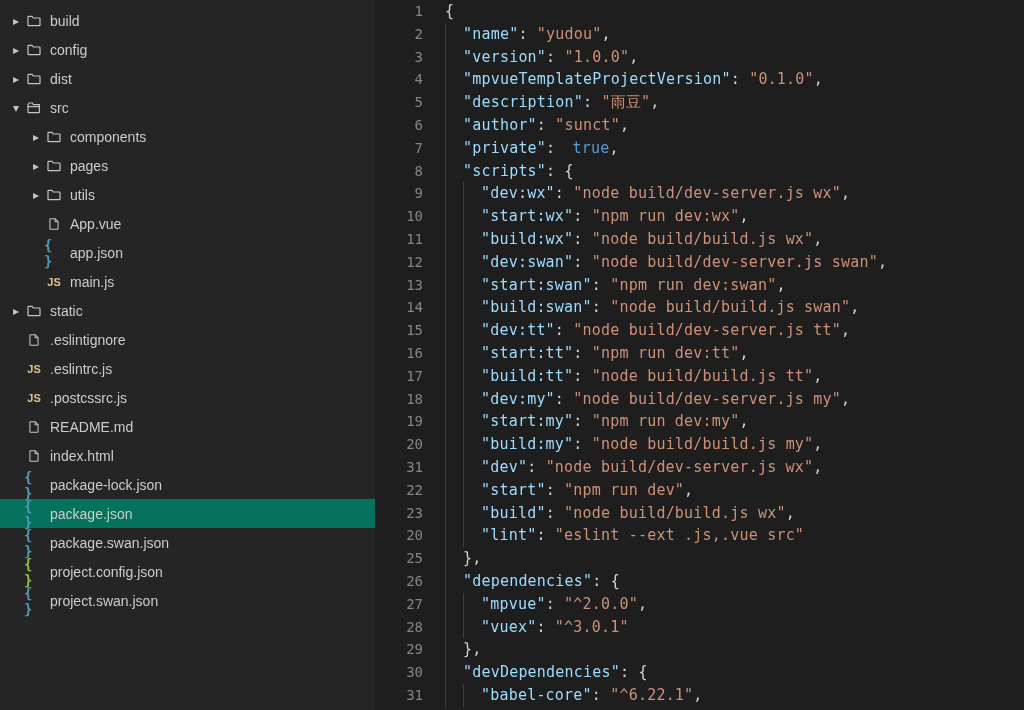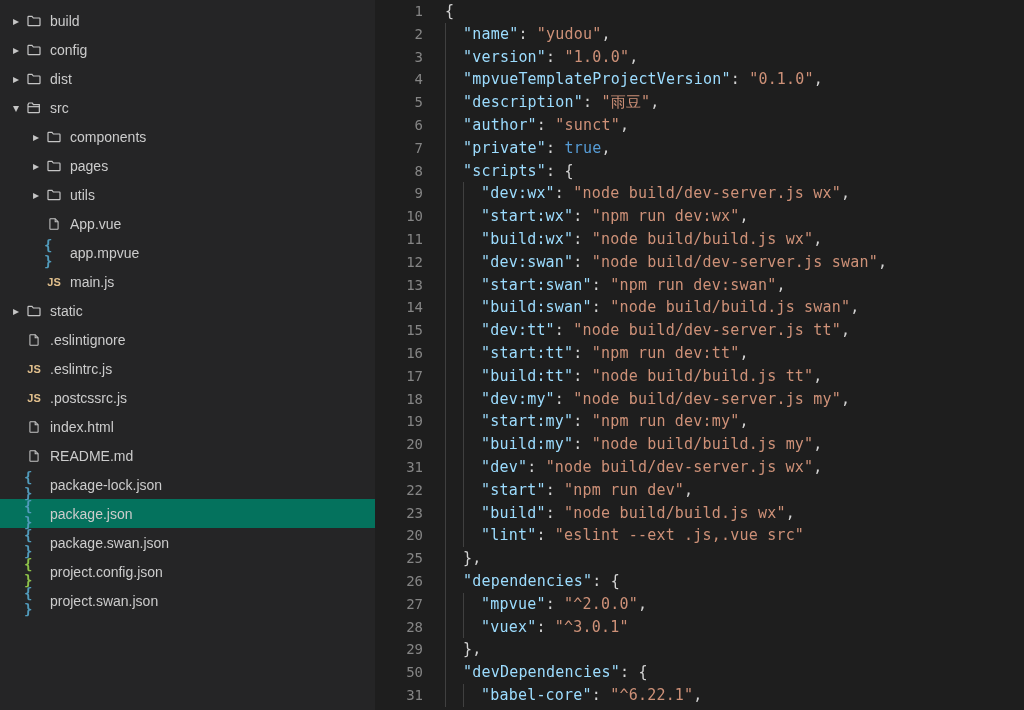--- a/index.html
+++ b/index.html
@@ -79,21 +79,21 @@
   padding-top: 0;
   white-space: pre;
   line-height: 22.8px;
   font-size: 15px;
   letter-spacing: 0.2px;
 }
 .code .line { height: 22.8px; display:flex; align-items:center;}
 .key { color: #9cdcfe; }
 .str { color: #ce9178; }
 .punc { color: #d4d4d4; }
-.kw { color: #569cd6; }
+.kw { color: #569cd6; margin-left: 8px; }
 </style>
 </head>
 <body>
 
 <div class="sidebar" id="sidebar">
     <div class="tree-item indent-0">
       <span class="chevron">▸</span>
       <span class="icon icon-folder">
         <svg viewBox="0 0 24 24" fill="none" stroke="#c5c5c5" stroke-width="1.8">
           <path d="M3 6a1 1 0 0 1 1-1h5l2 2.5h9a1 1 0 0 1 1 1V18a1 1 0 0 1-1 1H4a1 1 0 0 1-1-1V6z"></path>
@@ -164,21 +164,21 @@
           <path d="M14 3v5h5"></path>
         </svg>
       </span>
       <span class="label">App.vue</span>
     </div>
     <div class="tree-item indent-1">
       <span class="chevron"></span>
       <span class="icon">
         <span class="icon-json-blue">{ }</span>
       </span>
-      <span class="label">app.mpvue</span>
+      <span class="label">app.json</span>
     </div>
     <div class="tree-item indent-1">
       <span class="chevron"></span>
       <span class="icon">
         <span class="icon-js">JS</span>
       </span>
       <span class="label">main.js</span>
     </div>
     <div class="tree-item indent-0">
       <span class="chevron">▸</span>
@@ -214,31 +214,31 @@
       <span class="label">.postcssrc.js</span>
     </div>
     <div class="tree-item indent-0">
       <span class="chevron"></span>
       <span class="icon icon-file">
         <svg viewBox="0 0 24 24" fill="none" stroke="#c5c5c5" stroke-width="1.8">
           <path d="M14 3H6a1 1 0 0 0-1 1v16a1 1 0 0 0 1 1h12a1 1 0 0 0 1-1V8l-5-5z"></path>
           <path d="M14 3v5h5"></path>
         </svg>
       </span>
-      <span class="label">index.html</span>
+      <span class="label">README.md</span>
     </div>
     <div class="tree-item indent-0">
       <span class="chevron"></span>
       <span class="icon icon-file">
         <svg viewBox="0 0 24 24" fill="none" stroke="#c5c5c5" stroke-width="1.8">
           <path d="M14 3H6a1 1 0 0 0-1 1v16a1 1 0 0 0 1 1h12a1 1 0 0 0 1-1V8l-5-5z"></path>
           <path d="M14 3v5h5"></path>
         </svg>
       </span>
-      <span class="label">README.md</span>
+      <span class="label">index.html</span>
     </div>
     <div class="tree-item indent-0">
       <span class="chevron"></span>
       <span class="icon">
         <span class="icon-json-blue">{ }</span>
       </span>
       <span class="label">package-lock.json</span>
     </div>
     <div class="tree-item indent-0 selected">
       <span class="chevron"></span>
@@ -294,17 +294,17 @@
       <div class="ln">20</div>
       <div class="ln">31</div>
       <div class="ln">22</div>
       <div class="ln">23</div>
       <div class="ln">20</div>
       <div class="ln">25</div>
       <div class="ln">26</div>
       <div class="ln">27</div>
       <div class="ln">28</div>
       <div class="ln">29</div>
-      <div class="ln">50</div>
+      <div class="ln">30</div>
       <div class="ln">31</div>
     </div>
   <div class="code" id="code"><div class="line"><span class="punc">{</span></div><div class="line"><span style="display: inline-block; width: 18px; border-left: 1px solid rgb(64, 64, 64); height: 22.8px;"></span><span class="key">"name"</span><span class="punc">: </span><span class="str">"yudou"</span><span class="punc">,</span></div><div class="line"><span style="display: inline-block; width: 18px; border-left: 1px solid rgb(64, 64, 64); height: 22.8px;"></span><span class="key">"version"</span><span class="punc">: </span><span class="str">"1.0.0"</span><span class="punc">,</span></div><div class="line"><span style="display: inline-block; width: 18px; border-left: 1px solid rgb(64, 64, 64); height: 22.8px;"></span><span class="key">"mpvueTemplateProjectVersion"</span><span class="punc">: </span><span class="str">"0.1.0"</span><span class="punc">,</span></div><div class="line"><span style="display: inline-block; width: 18px; border-left: 1px solid rgb(64, 64, 64); height: 22.8px;"></span><span class="key">"description"</span><span class="punc">: </span><span class="str">"雨豆"</span><span class="punc">,</span></div><div class="line"><span style="display: inline-block; width: 18px; border-left: 1px solid rgb(64, 64, 64); height: 22.8px;"></span><span class="key">"author"</span><span class="punc">: </span><span class="str">"sunct"</span><span class="punc">,</span></div><div class="line"><span style="display: inline-block; width: 18px; border-left: 1px solid rgb(64, 64, 64); height: 22.8px;"></span><span class="key">"private"</span><span class="punc">: </span><span class="kw">true</span><span class="punc">,</span></div><div class="line"><span style="display: inline-block; width: 18px; border-left: 1px solid rgb(64, 64, 64); height: 22.8px;"></span><span class="key">"scripts"</span><span class="punc">: {</span></div><div class="line"><span style="display: inline-block; width: 18px; border-left: 1px solid rgb(64, 64, 64); height: 22.8px;"></span><span style="display: inline-block; width: 18px; border-left: 1px solid rgb(64, 64, 64); height: 22.8px;"></span><span class="key">"dev:wx"</span><span class="punc">: </span><span class="str">"node build/dev-server.js wx"</span><span class="punc">,</span></div><div class="line"><span style="display: inline-block; width: 18px; border-left: 1px solid rgb(64, 64, 64); height: 22.8px;"></span><span style="display: inline-block; width: 18px; border-left: 1px solid rgb(64, 64, 64); height: 22.8px;"></span><span class="key">"start:wx"</span><span class="punc">: </span><span class="str">"npm run dev:wx"</span><span class="punc">,</span></div><div class="line"><span style="display: inline-block; width: 18px; border-left: 1px solid rgb(64, 64, 64); height: 22.8px;"></span><span style="display: inline-block; width: 18px; border-left: 1px solid rgb(64, 64, 64); height: 22.8px;"></span><span class="key">"build:wx"</span><span class="punc">: </span><span class="str">"node build/build.js wx"</span><span class="punc">,</span></div><div class="line"><span style="display: inline-block; width: 18px; border-left: 1px solid rgb(64, 64, 64); height: 22.8px;"></span><span style="display: inline-block; width: 18px; border-left: 1px solid rgb(64, 64, 64); height: 22.8px;"></span><span class="key">"dev:swan"</span><span class="punc">: </span><span class="str">"node build/dev-server.js swan"</span><span class="punc">,</span></div><div class="line"><span style="display: inline-block; width: 18px; border-left: 1px solid rgb(64, 64, 64); height: 22.8px;"></span><span style="display: inline-block; width: 18px; border-left: 1px solid rgb(64, 64, 64); height: 22.8px;"></span><span class="key">"start:swan"</span><span class="punc">: </span><span class="str">"npm run dev:swan"</span><span class="punc">,</span></div><div class="line"><span style="display: inline-block; width: 18px; border-left: 1px solid rgb(64, 64, 64); height: 22.8px;"></span><span style="display: inline-block; width: 18px; border-left: 1px solid rgb(64, 64, 64); height: 22.8px;"></span><span class="key">"build:swan"</span><span class="punc">: </span><span class="str">"node build/build.js swan"</span><span class="punc">,</span></div><div class="line"><span style="display: inline-block; width: 18px; border-left: 1px solid rgb(64, 64, 64); height: 22.8px;"></span><span style="display: inline-block; width: 18px; border-left: 1px solid rgb(64, 64, 64); height: 22.8px;"></span><span class="key">"dev:tt"</span><span class="punc">: </span><span class="str">"node build/dev-server.js tt"</span><span class="punc">,</span></div><div class="line"><span style="display: inline-block; width: 18px; border-left: 1px solid rgb(64, 64, 64); height: 22.8px;"></span><span style="display: inline-block; width: 18px; border-left: 1px solid rgb(64, 64, 64); height: 22.8px;"></span><span class="key">"start:tt"</span><span class="punc">: </span><span class="str">"npm run dev:tt"</span><span class="punc">,</span></div><div class="line"><span style="display: inline-block; width: 18px; border-left: 1px solid rgb(64, 64, 64); height: 22.8px;"></span><span style="display: inline-block; width: 18px; border-left: 1px solid rgb(64, 64, 64); height: 22.8px;"></span><span class="key">"build:tt"</span><span class="punc">: </span><span class="str">"node build/build.js tt"</span><span class="punc">,</span></div><div class="line"><span style="display: inline-block; width: 18px; border-left: 1px solid rgb(64, 64, 64); height: 22.8px;"></span><span style="display: inline-block; width: 18px; border-left: 1px solid rgb(64, 64, 64); height: 22.8px;"></span><span class="key">"dev:my"</span><span class="punc">: </span><span class="str">"node build/dev-server.js my"</span><span class="punc">,</span></div><div class="line"><span style="display: inline-block; width: 18px; border-left: 1px solid rgb(64, 64, 64); height: 22.8px;"></span><span style="display: inline-block; width: 18px; border-left: 1px solid rgb(64, 64, 64); height: 22.8px;"></span><span class="key">"start:my"</span><span class="punc">: </span><span class="str">"npm run dev:my"</span><span class="punc">,</span></div><div class="line"><span style="display: inline-block; width: 18px; border-left: 1px solid rgb(64, 64, 64); height: 22.8px;"></span><span style="display: inline-block; width: 18px; border-left: 1px solid rgb(64, 64, 64); height: 22.8px;"></span><span class="key">"build:my"</span><span class="punc">: </span><span class="str">"node build/build.js my"</span><span class="punc">,</span></div><div class="line"><span style="display: inline-block; width: 18px; border-left: 1px solid rgb(64, 64, 64); height: 22.8px;"></span><span style="display: inline-block; width: 18px; border-left: 1px solid rgb(64, 64, 64); height: 22.8px;"></span><span class="key">"dev"</span><span class="punc">: </span><span class="str">"node build/dev-server.js wx"</span><span class="punc">,</span></div><div class="line"><span style="display: inline-block; width: 18px; border-left: 1px solid rgb(64, 64, 64); height: 22.8px;"></span><span style="display: inline-block; width: 18px; border-left: 1px solid rgb(64, 64, 64); height: 22.8px;"></span><span class="key">"start"</span><span class="punc">: </span><span class="str">"npm run dev"</span><span class="punc">,</span></div><div class="line"><span style="display: inline-block; width: 18px; border-left: 1px solid rgb(64, 64, 64); height: 22.8px;"></span><span style="display: inline-block; width: 18px; border-left: 1px solid rgb(64, 64, 64); height: 22.8px;"></span><span class="key">"build"</span><span class="punc">: </span><span class="str">"node build/build.js wx"</span><span class="punc">,</span></div><div class="line"><span style="display: inline-block; width: 18px; border-left: 1px solid rgb(64, 64, 64); height: 22.8px;"></span><span style="display: inline-block; width: 18px; border-left: 1px solid rgb(64, 64, 64); height: 22.8px;"></span><span class="key">"lint"</span><span class="punc">: </span><span class="str">"eslint --ext .js,.vue src"</span></div><div class="line"><span style="display: inline-block; width: 18px; border-left: 1px solid rgb(64, 64, 64); height: 22.8px;"></span><span class="punc">},</span></div><div class="line"><span style="display: inline-block; width: 18px; border-left: 1px solid rgb(64, 64, 64); height: 22.8px;"></span><span class="key">"dependencies"</span><span class="punc">: {</span></div><div class="line"><span style="display: inline-block; width: 18px; border-left: 1px solid rgb(64, 64, 64); height: 22.8px;"></span><span style="display: inline-block; width: 18px; border-left: 1px solid rgb(64, 64, 64); height: 22.8px;"></span><span class="key">"mpvue"</span><span class="punc">: </span><span class="str">"^2.0.0"</span><span class="punc">,</span></div><div class="line"><span style="display: inline-block; width: 18px; border-left: 1px solid rgb(64, 64, 64); height: 22.8px;"></span><span style="display: inline-block; width: 18px; border-left: 1px solid rgb(64, 64, 64); height: 22.8px;"></span><span class="key">"vuex"</span><span class="punc">: </span><span class="str">"^3.0.1"</span></div><div class="line"><span style="display: inline-block; width: 18px; border-left: 1px solid rgb(64, 64, 64); height: 22.8px;"></span><span class="punc">},</span></div><div class="line"><span style="display: inline-block; width: 18px; border-left: 1px solid rgb(64, 64, 64); height: 22.8px;"></span><span class="key">"devDependencies"</span><span class="punc">: {</span></div><div class="line"><span style="display: inline-block; width: 18px; border-left: 1px solid rgb(64, 64, 64); height: 22.8px;"></span><span style="display: inline-block; width: 18px; border-left: 1px solid rgb(64, 64, 64); height: 22.8px;"></span><span class="key">"babel-core"</span><span class="punc">: </span><span class="str">"^6.22.1"</span><span class="punc">,</span></div></div>
 </div>
 
 </body></html>

